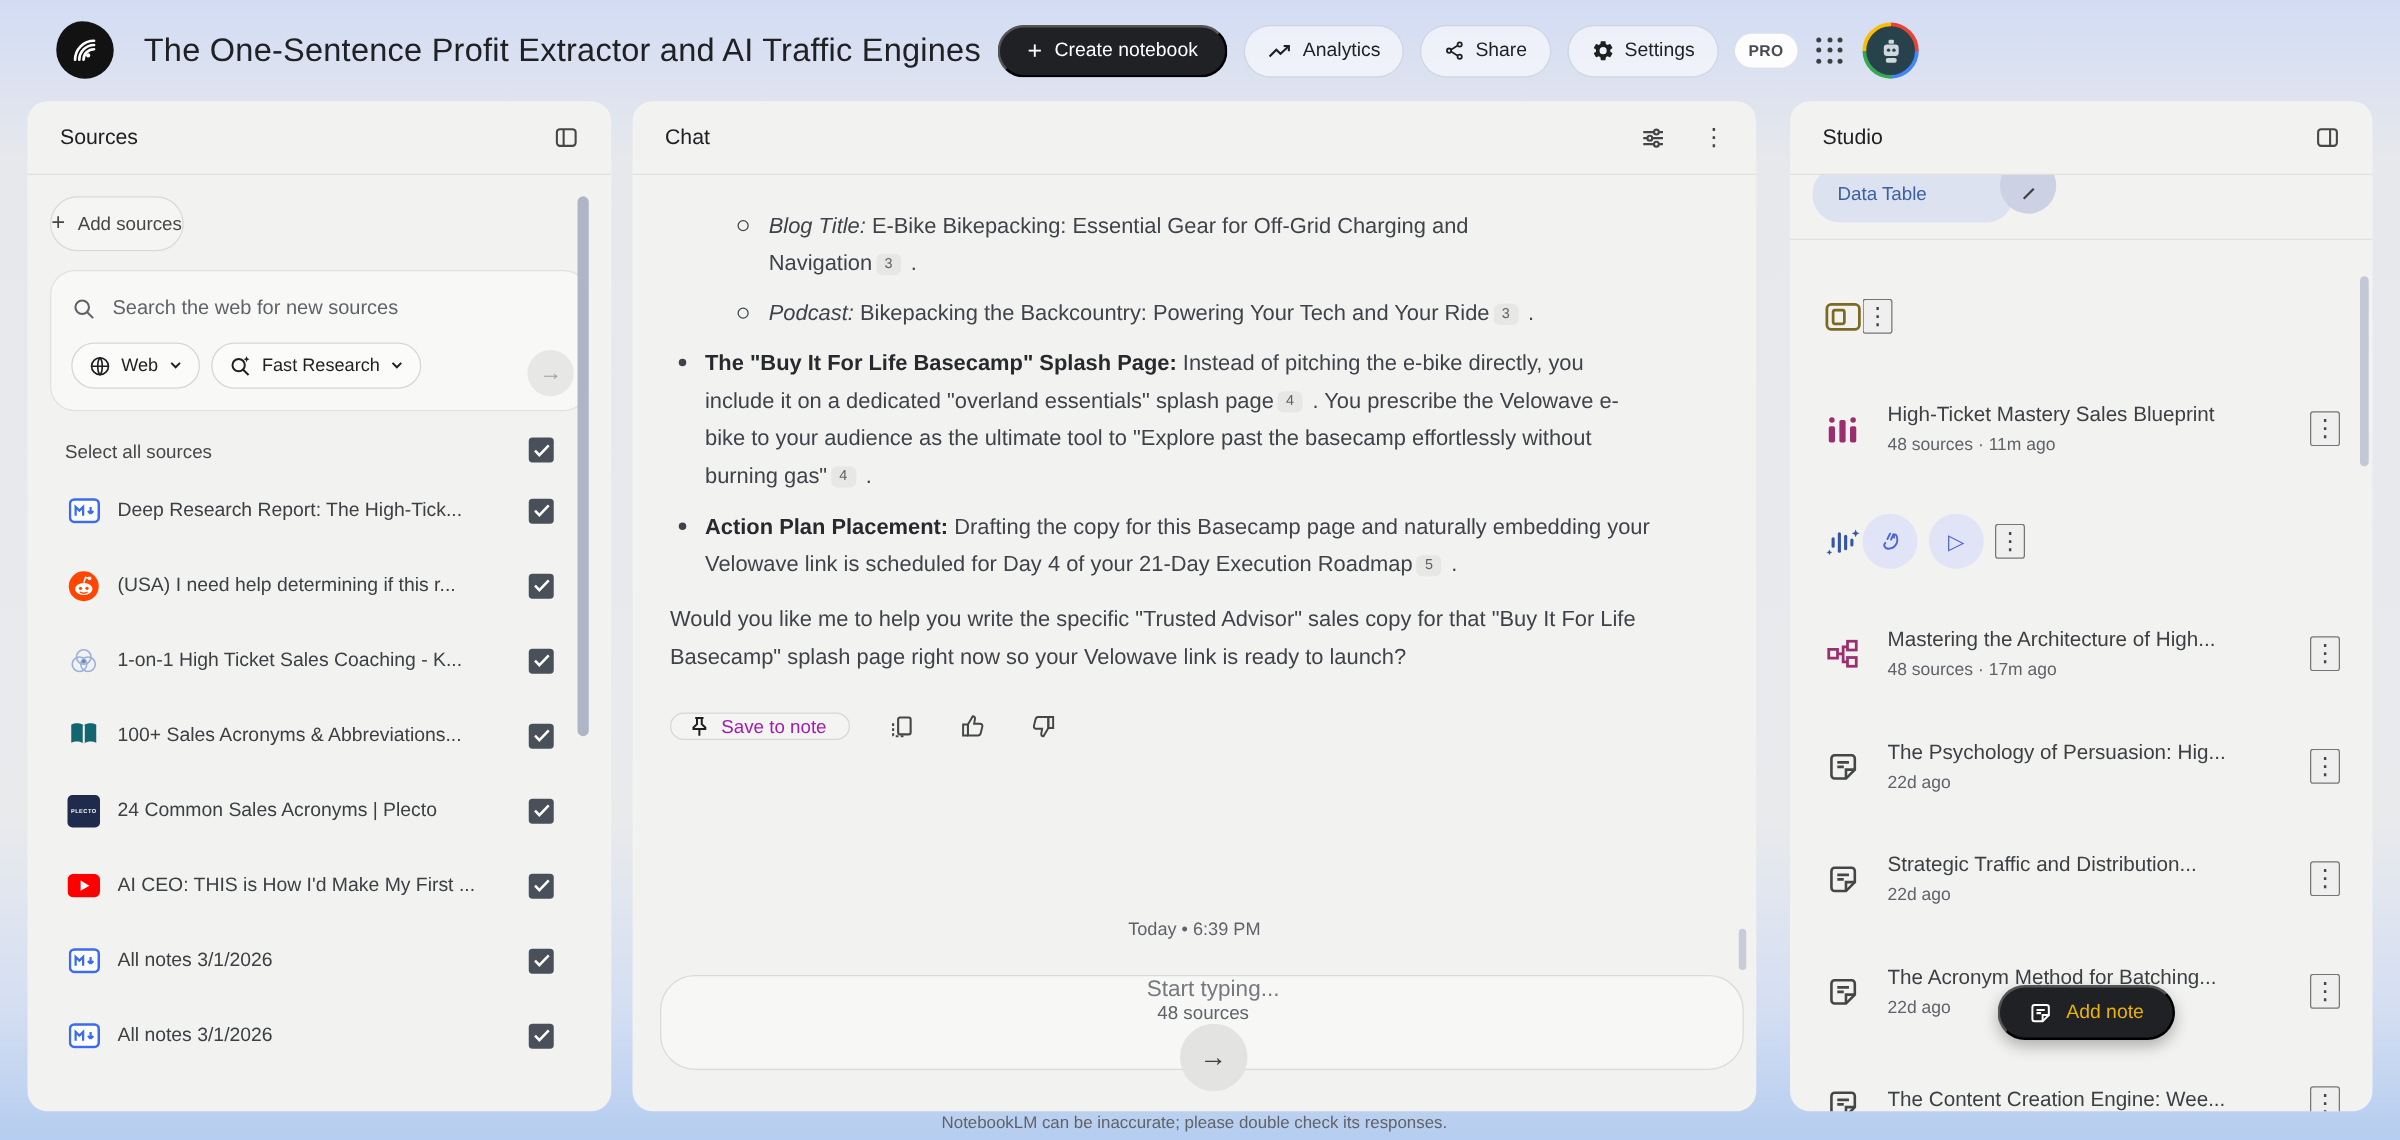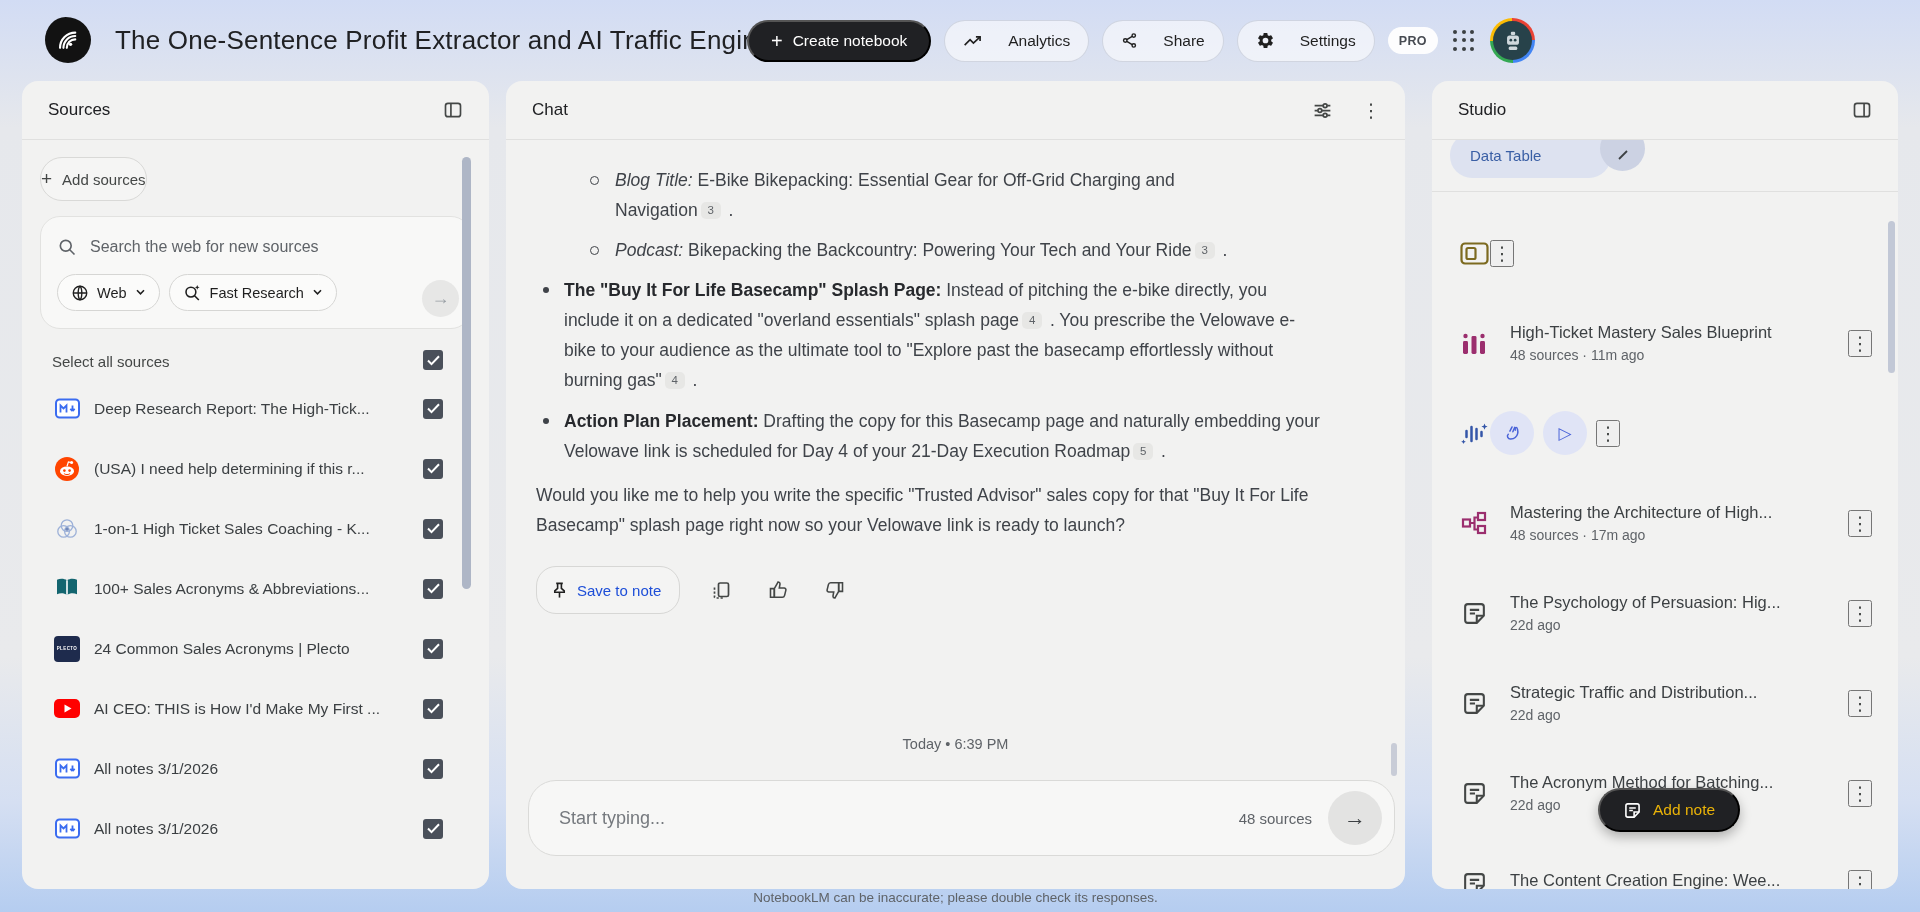--- a/index.html
+++ b/index.html
@@ -12,21 +12,21 @@
   }
   svg { display:block; }
 
   
   .header { position:absolute; top:0; left:15px; width:1544px; height:81px; display:flex; align-items:center; }
   .logo { position:absolute; left:30px; top:17px; width:46px; height:46px; background:#121212; border-radius:45% 55% 50% 50%/50%; display:flex; align-items:center; justify-content:center; }
   .app-title { position:absolute; left:100px; top:0; height:81px; display:flex; align-items:center; font-size:26px; color:#202124; letter-spacing:.2px; }
   .header-right { position:absolute; right:24px; top:0; height:81px; display:flex; align-items:center; gap:13px; }
   .btn-dark { height:42px; border-radius:22px; background:#202124; color:#fff; display:flex; align-items:center; gap:10px; padding:0 22px; font-size:15.5px; font-weight:500; cursor:pointer; }
   .btn-dark .plus { font-size:20px; font-weight:400; line-height:1; }
-  .btn-pill { height:42px; border-radius:22px; background:rgba(252,252,253,.62); border:1px solid rgba(130,140,160,.28); display:flex; align-items:center; gap:25px; padding:0 18px; font-size:15.5px; color:#1f1f1f; cursor:pointer; }
+  .btn-pill { height:42px; border-radius:22px; background:rgba(252,252,253,.62); border:1px solid rgba(130,140,160,.28); display:flex; align-items:center; gap:8px; padding:0 18px; font-size:15.5px; color:#1f1f1f; cursor:pointer; }
   .pro-badge { height:27px; border-radius:14px; background:#fdfdfe; padding:0 11px; display:flex; align-items:center; font-size:12.5px; font-weight:700; color:#474b52; letter-spacing:.4px; }
   .apps-grid { width:26px; height:26px; display:grid; grid-template-columns:repeat(3,1fr); gap:4px; padding:2px; cursor:pointer; }
   .apps-grid i { width:4px; height:4px; border-radius:50%; background:#3c4043; }
   .avatar { width:45px; height:45px; border-radius:50%; padding:3px; background:conic-gradient(#ea4335 0 25%, #4285f4 25% 50%, #34a853 50% 75%, #fbbc05 75% 100%); cursor:pointer; }
   .avatar .inner { width:100%; height:100%; border-radius:50%; background:#27424a; display:flex; align-items:center; justify-content:center; }
 
   
   .panel { position:absolute; top:81px; height:808px; background:#f2f2f1; border-radius:16px; overflow:hidden; }
   .panel-sources { left:22px;  width:467px; }
   .panel-chat    { left:506px; width:899px; }
@@ -59,23 +59,23 @@
   .msg { width:806px; font-size:17.5px; line-height:30px; color:#3f4349; }
   .subbullet { position:relative; margin-left:28px; padding-left:51px; max-width:672px; margin-bottom:10px; }
   .subbullet::before { content:""; position:absolute; left:26px; top:11px; width:7px; height:7px; border:1.5px solid #3f4349; border-radius:50%; }
   .bullet { position:relative; padding-left:28px; max-width:790px; margin-bottom:11px; }
   .bullet::before { content:""; position:absolute; left:7px; top:12px; width:6px; height:6px; background:#3f4349; border-radius:50%; }
   .lead { font-weight:700; color:#27292d; }
   .ital { font-style:italic; }
   .cite { display:inline-block; min-width:20px; height:17px; line-height:17px; padding:0 4px; border-radius:5px; background:#e7e7e5; color:#5f6368; font-size:11.5px; text-align:center; vertical-align:2px; margin:0 3px; cursor:pointer; }
   .closing { margin-top:14px; max-width:790px; }
   .actions-row { display:flex; align-items:center; gap:27px; margin-top:26px; }
-  .save-note-btn { height:48px; border-radius:20px; border:1px solid #d7d7d5; background:#f4f4f3; display:flex; align-items:center; gap:9px; padding:0 18px 0 14px; font-size:15px; color:#1d4ed8; cursor:pointer;justify-content:center; }
+  .save-note-btn { height:22px; border-radius:20px; border:1px solid #d7d7d5; background:#f4f4f3; display:flex; align-items:center; gap:9px; padding:0 18px 0 14px; font-size:15px; color:#a21caf; cursor:pointer;justify-content:center; }
   .date-divider { position:absolute; left:0; top:655px; width:899px; text-align:center; font-size:14.5px; color:#5f6368; }
-  .chat-input { position:absolute; left:22px; top:699px; width:867px; height:76px; border-radius:28px; border:1px solid #dadad8; background:#f7f7f6; display:flex; align-items:center; padding:0 12px 0 30px; cursor:text; }
+  .chat-input { position:absolute; left:22px; top:699px; width:867px; height:76px; border-radius:28px; border:1px solid #dadad8; background:#f7f7f6; display:flex; align-items:center; padding:0 12px 0 30px; cursor:text;flex-direction:column; }
   .input-placeholder { flex:1; font-size:18px; color:#75797e; }
   .source-count { font-size:15px; color:#5f6368; margin-right:16px; }
   .send-circle-lg { width:54px; height:54px; border-radius:50%; background:#e3e3e2; display:flex; align-items:center; justify-content:center; color:#3c4043; font-size:22px; cursor:pointer; flex:none; }
   .chat-scrollbar { position:absolute; left:885px; top:662px; width:6px; height:33px; border-radius:3px; background:#c8ccd7; }
   .disclaimer { position:absolute; left:506px; top:890px; width:899px; text-align:center; font-size:13.5px; color:#5f6368; }
 
   
   .chip-row { position:relative; height:52px; overflow:hidden; border-bottom:1px solid #e0e0df; }
   .data-table-chip { position:absolute; left:18px; top:-7px; height:45px; border-radius:22px; background:#dde2f0; display:flex; align-items:center; padding:0 70px 0 20px; font-size:15px; font-weight:500; color:#3a5fa5; cursor:pointer; }
   .chip-edit-circle { position:absolute; left:168px; top:-14px; width:45px; height:45px; border-radius:50%; background:#ccd2e3; display:flex; align-items:flex-end; justify-content:center; padding-bottom:9px; cursor:pointer; }

